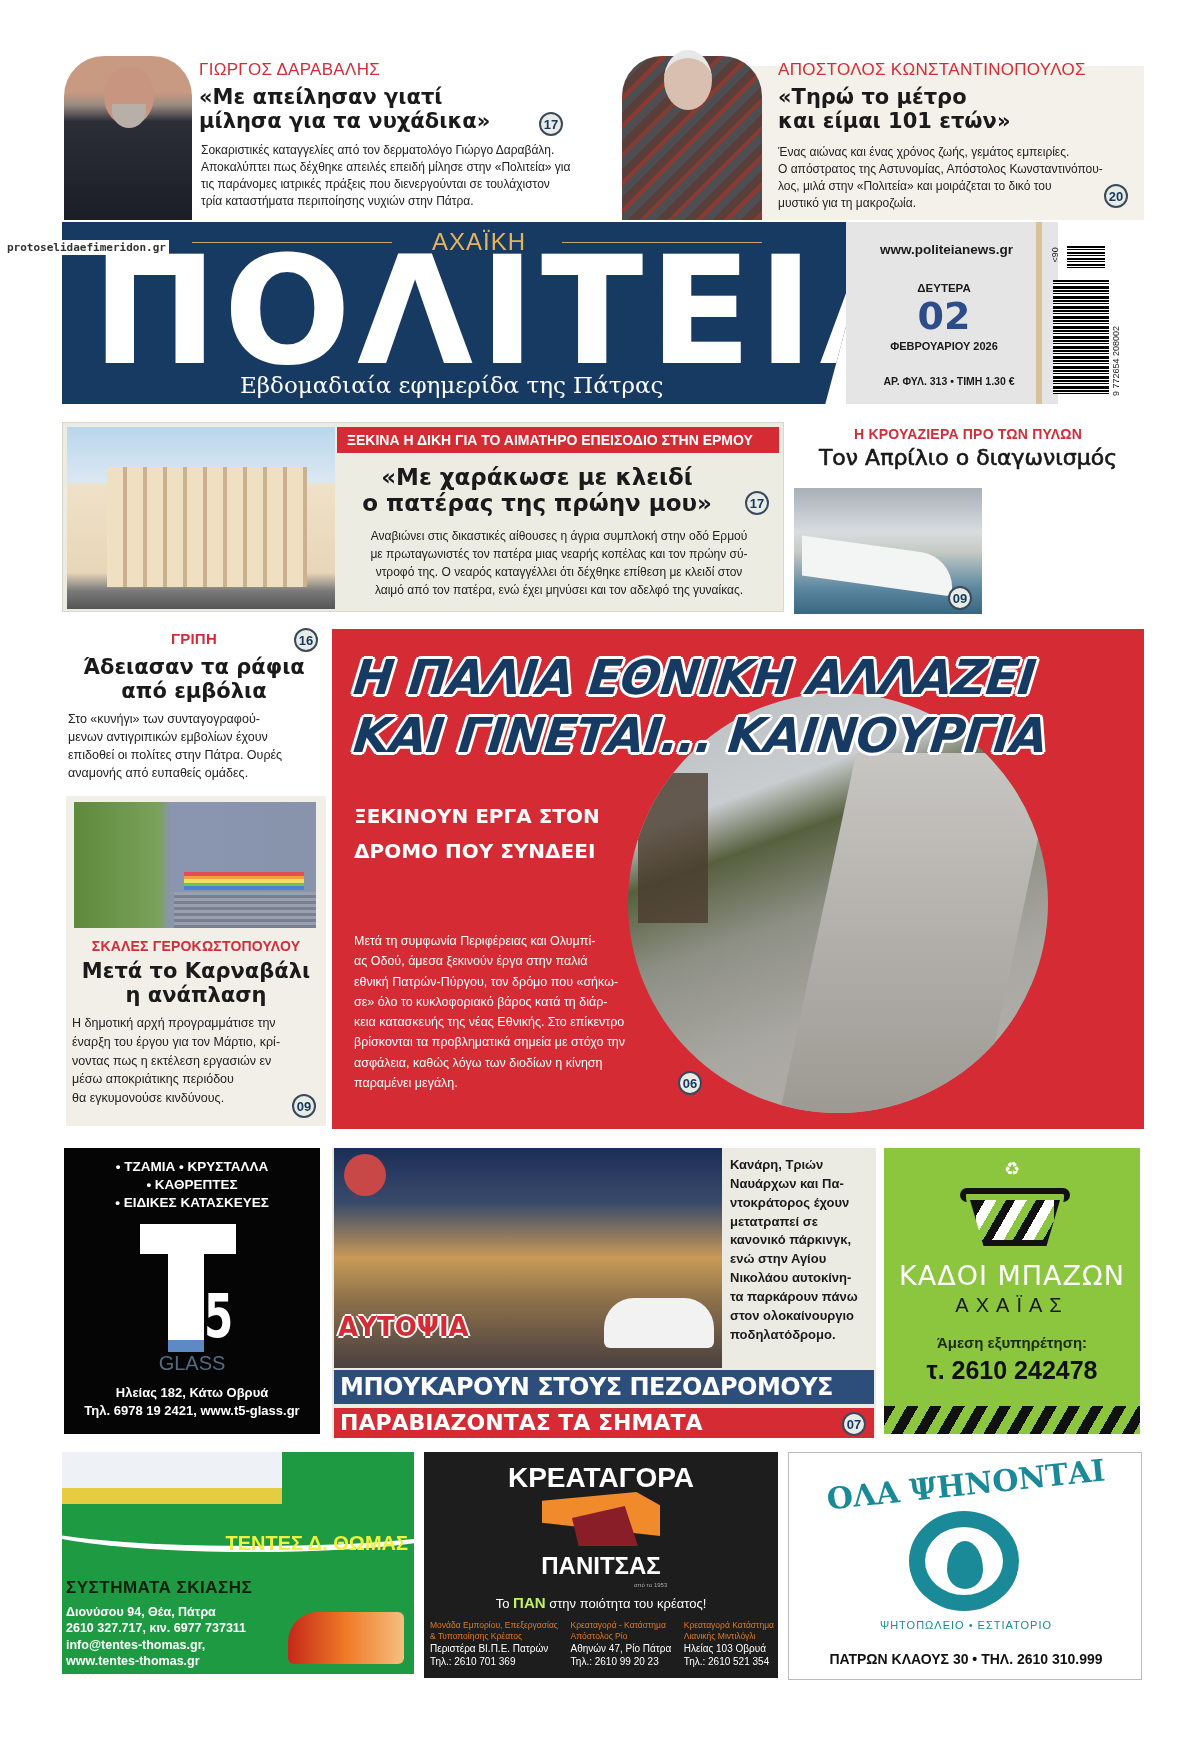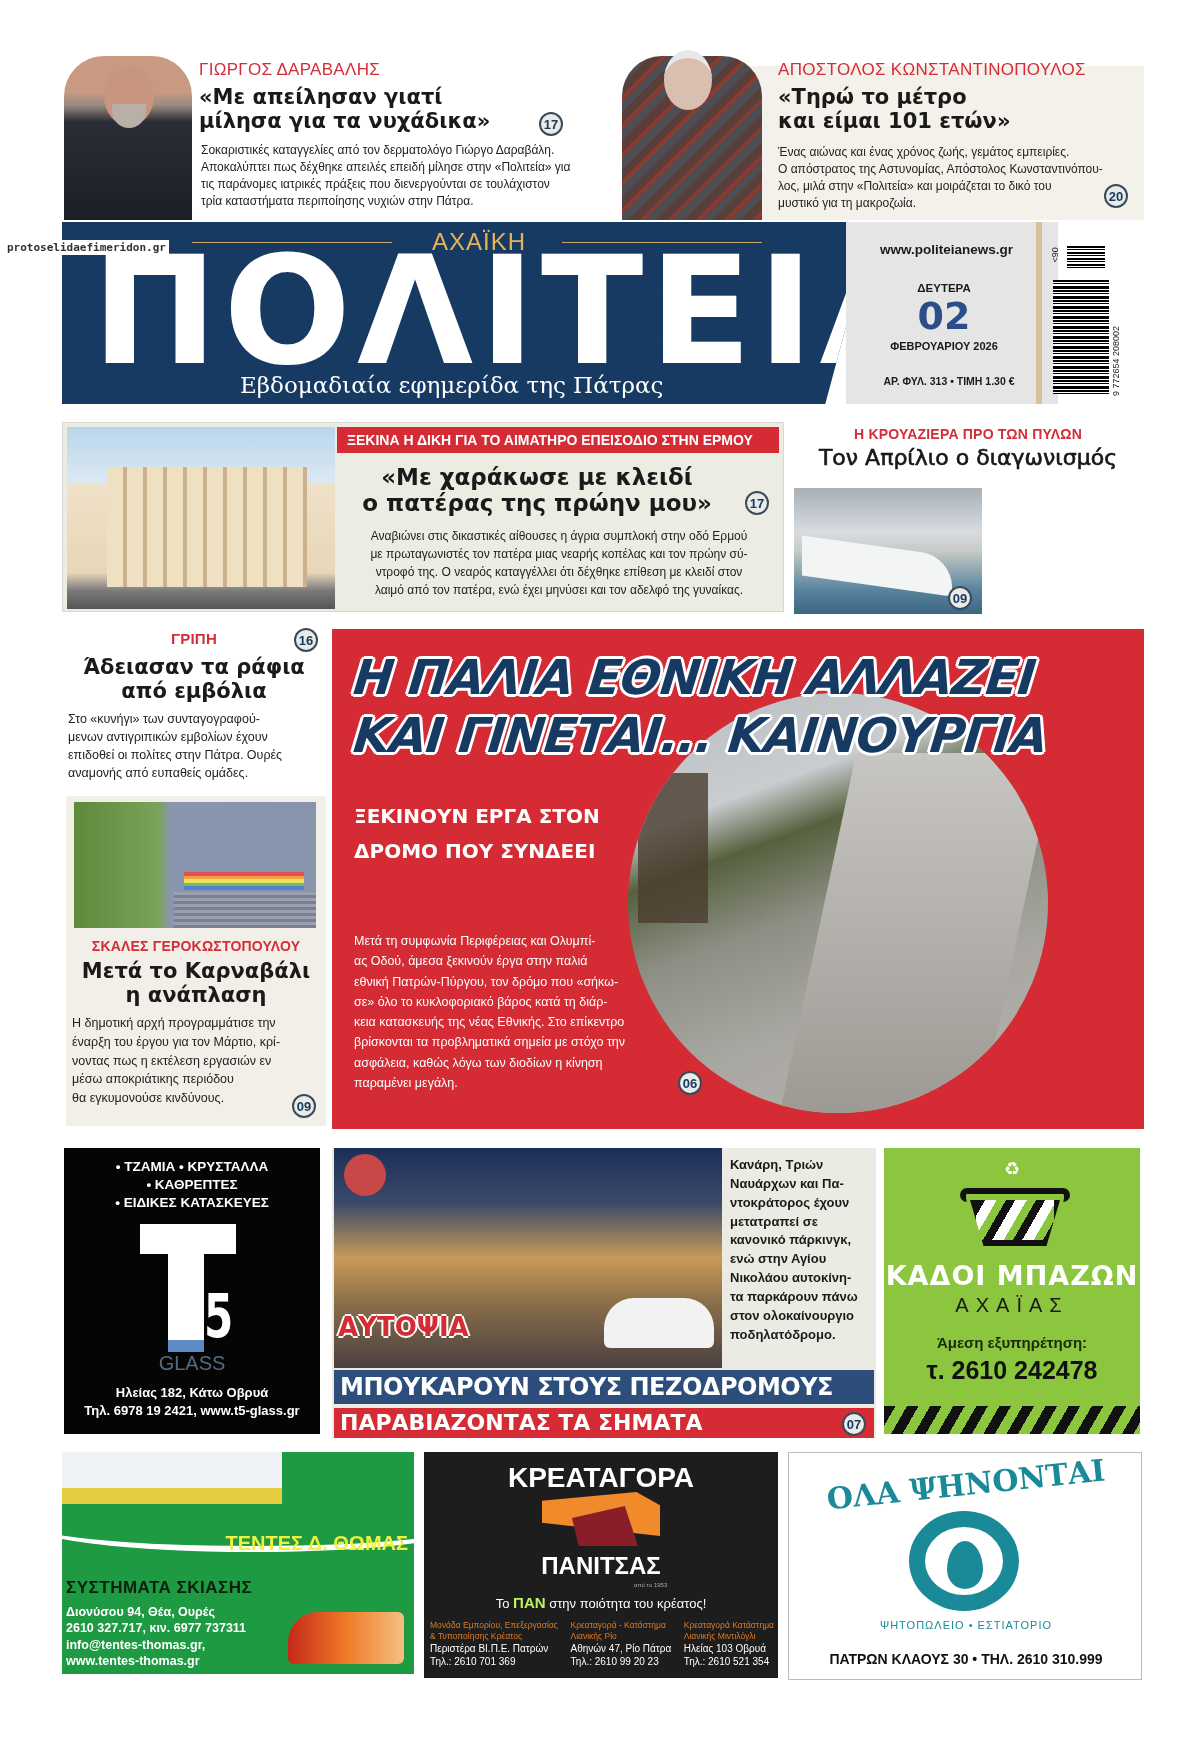--- a/index.html
+++ b/index.html
@@ -225,34 +225,34 @@
   <div class="abs" style="left:2px;top:260px;width:540px;height:30px;background:#d42b34;color:#fff;font-weight:bold;font-size:22px;padding:2px 6px;white-space:nowrap;font-family:'DejaVu Sans',sans-serif">ΠΑΡΑΒΙΑΖΟΝΤΑΣ ΤΑ ΣΗΜΑΤΑ</div>
   <div class="page-badge" style="left:510px;top:264px">07</div>
 </div>
 
 <div class="ad" style="left:884px;top:1148px;width:256px;height:286px;background:#8cc63f">
   <div class="abs" style="left:0;width:256px;text-align:center;top:10px;font-size:18px;color:#fff">♻</div>
   <div class="abs" style="left:76px;top:40px;width:110px;height:60px">
     <div style="position:absolute;left:0;top:0;width:110px;height:14px;border:6px solid #111;border-radius:8px;border-bottom:none"></div>
     <div style="position:absolute;left:10px;top:12px;width:90px;height:46px;border:6px solid #111;border-top:none;clip-path:polygon(0 0,100% 0,85% 100%,15% 100%);background:repeating-linear-gradient(120deg,#111 0 8px,#fff 8px 18px,#8cc63f 18px 26px)"></div>
   </div>
-  <div class="abs" style="left:0;width:256px;text-align:center;top:112px;font-size:27px;color:#fff;font-weight:bold;letter-spacing:1px;font-family:'DejaVu Sans',sans-serif">ΚΑΔΟΙ ΜΠΑΖΩΝ</div>
+  <div class="abs" style="left:0;width:256px;text-align:center;top:112px;font-size:27px;color:#fff;font-weight:normal;letter-spacing:1px;font-family:'DejaVu Sans',sans-serif">ΚΑΔΟΙ ΜΠΑΖΩΝ</div>
   <div class="abs" style="left:0;width:256px;text-align:center;top:146px;font-size:20px;color:#1a1a1a;letter-spacing:7px">ΑΧΑΪΑΣ</div>
   <div class="abs" style="left:0;width:256px;text-align:center;top:186px;font-size:15px;color:#1a2a0a;font-weight:bold">Άμεση εξυπηρέτηση:</div>
   <div class="abs" style="left:0;width:256px;text-align:center;top:208px;font-size:25px;color:#111;font-weight:bold">τ. 2610 242478</div>
   <div class="abs" style="left:0;top:258px;width:256px;height:28px;background:repeating-linear-gradient(120deg,#111 0 10px,#8cc63f 10px 20px)"></div>
 </div>
 
 <div class="ad" style="left:62px;top:1452px;width:352px;height:222px;background:#1e9a43">
   <div class="abs" style="left:0;top:0;width:220px;height:52px;background:linear-gradient(180deg,#eef2f6 0 70%,#e6cc40 70%)"></div>
   <div class="abs" style="left:-40px;top:40px;width:460px;height:60px;border-radius:50%;border-bottom:6px solid #fff;background:transparent"></div>
   <div class="abs" style="left:0;width:346px;text-align:right;top:80px;font-size:20px;font-weight:bold;color:#f0f040">ΤΕΝΤΕΣ Δ. ΘΩΜΑΣ</div>
   <div class="abs" style="left:4px;top:126px;font-size:17px;font-weight:bold;color:#0b1f0e;letter-spacing:.5px">ΣΥΣΤΗΜΑΤΑ ΣΚΙΑΣΗΣ</div>
   <div class="abs" style="left:4px;top:152px;font-size:12.5px;font-weight:bold;color:#fff;line-height:1.3">
-    <div>Διονύσου 94, Θέα, Ουρές</div>
+    <div>Διονύσου 94, Θέα, Πάτρα</div>
     <div>2610 327.717, κιν. 6977 737311</div>
     <div>info@tentes-thomas.gr,</div>
     <div>www.tentes-thomas.gr</div>
   </div>
   <div class="abs" style="left:226px;top:160px;width:116px;height:52px;border-radius:30px 6px 6px 6px;background:linear-gradient(90deg,#c42818,#f07a28,#f4c080)"></div>
 </div>
 
 <div class="ad" style="left:424px;top:1452px;width:354px;height:226px;background:#1d1d1d;color:#fff">
   <div class="abs" style="left:0;width:354px;text-align:center;top:10px;font-size:28px;font-weight:bold">ΚΡΕΑΤΑΓΟΡΑ</div>
   <div class="abs" style="left:118px;top:40px;width:118px;height:56px">
@@ -266,21 +266,21 @@
   </div>
   <div class="abs" style="left:6px;top:168px;width:344px;display:flex;justify-content:space-between;font-size:8.5px;line-height:1.3">
     <div>
       <div style="color:#e07a20">Μονάδα Εμπορίου, Επεξεργασίας</div>
       <div style="color:#e07a20">&amp; Τυποποίησης Κρέατος</div>
       <div style="font-size:10px">Περιστέρα ΒΙ.Π.Ε. Πατρών</div>
       <div style="font-size:10px">Τηλ.: 2610 701 369</div>
     </div>
     <div>
       <div style="color:#e07a20">Κρεαταγορά - Κατάστημα</div>
-      <div style="color:#e07a20">Λιανικής Ρίο</div>
+      <div style="color:#e07a20">Απόστολος Ρίο</div>
       <div style="font-size:10px">Αθηνών 47, Ρίο Πάτρα</div>
       <div style="font-size:10px">Τηλ.: 2610 99 20 23</div>
     </div>
     <div>
       <div style="color:#e07a20">Κρεαταγορά Κατάστημα</div>
       <div style="color:#e07a20">Λιανικής Μιντιλόγλι</div>
       <div style="font-size:10px">Ηλείας 103 Οβρυά</div>
       <div style="font-size:10px">Τηλ.: 2610 521 354</div>
     </div>
   </div>

